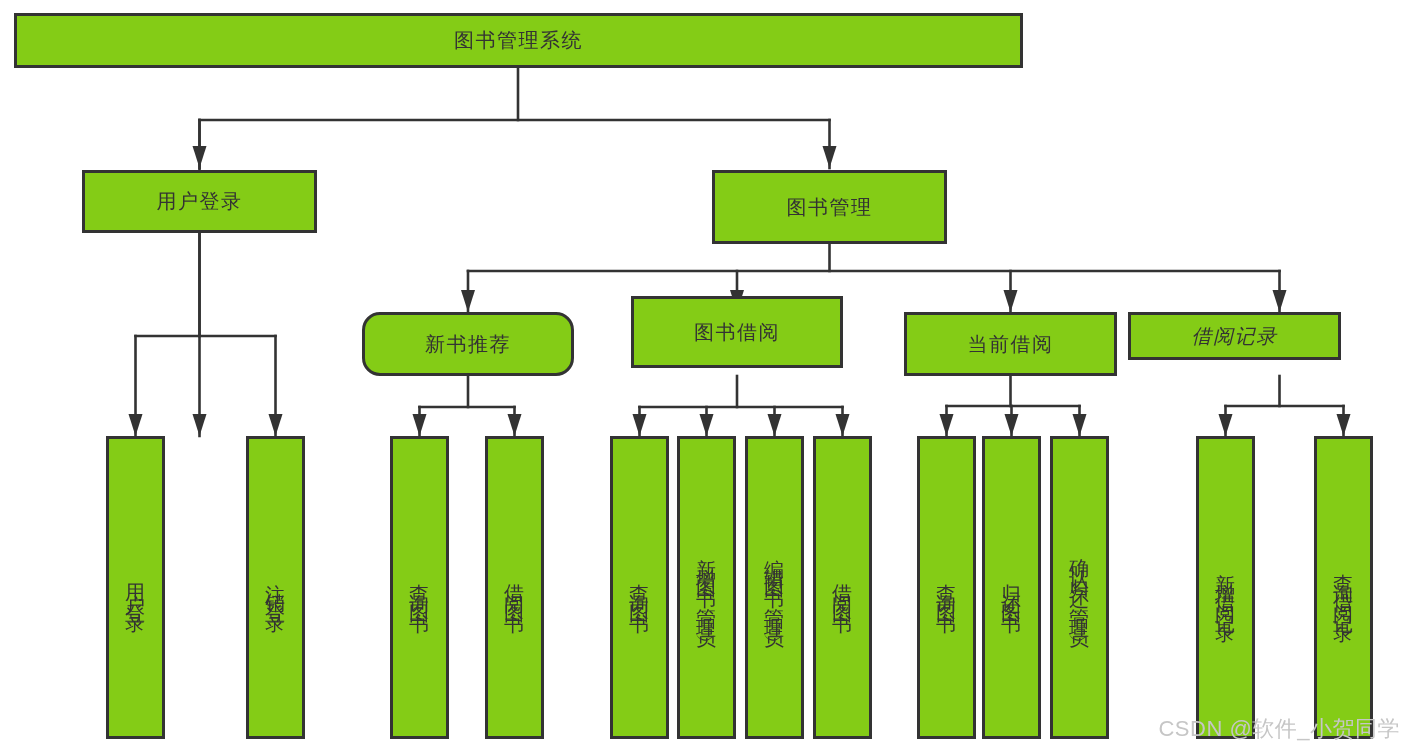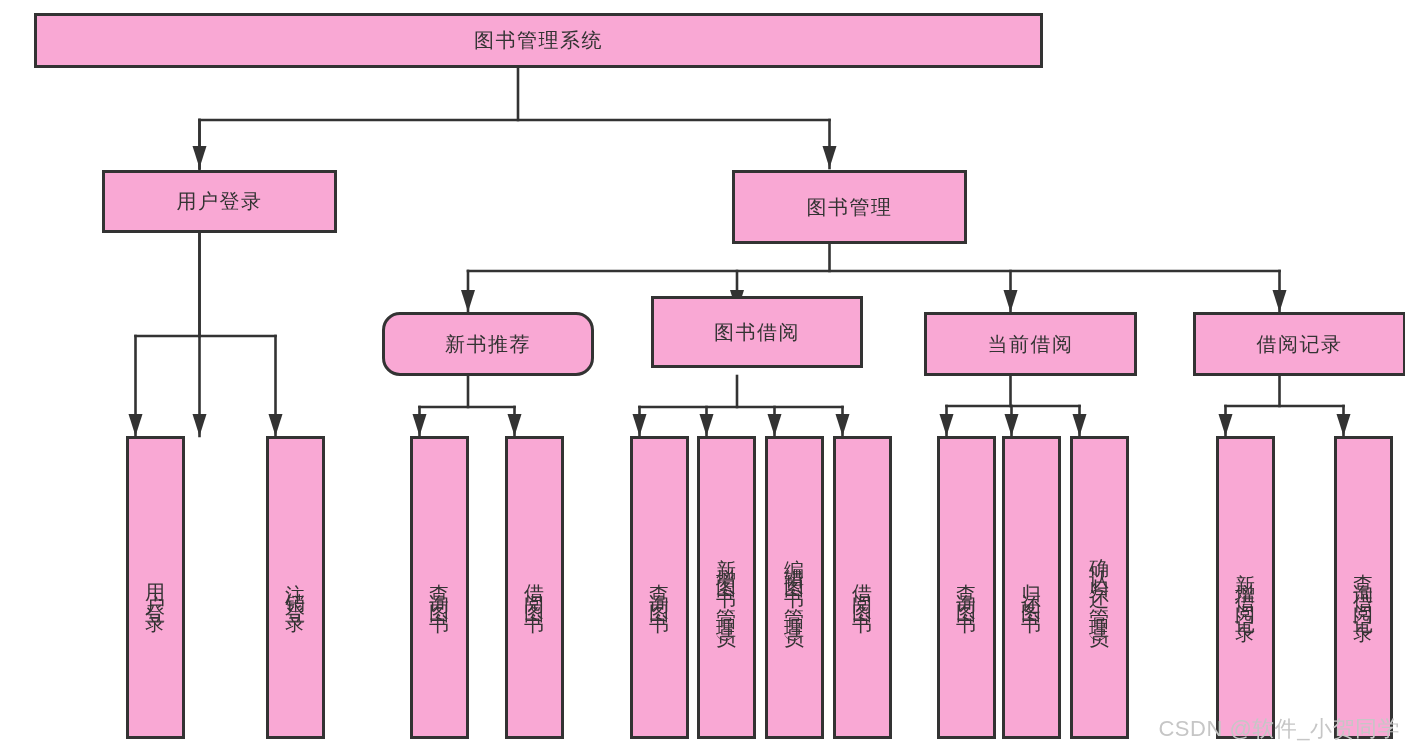--- a/index.html
+++ b/index.html
@@ -26,26 +26,25 @@
   svg.connectors path.wire {
     stroke: currentColor;
     stroke-width: 2.6;
     fill: none;
     stroke-linecap: square;
   }
   .node {
     position: absolute;
     box-sizing: border-box;
     border: 3px solid var(--line);
-    background: #f9a8d4;
+    background: #84cc16;
     display: flex;
     align-items: center;
     justify-content: center;
     color: var(--text);
-    margin-left: 20px;
   }
   .hbox { font-size: 20px; letter-spacing: 1.5px; }
   .root-box { font-size: 20px; }
   .vbox { width: 59px; top: 436px; height: 303px; }
   .vlabel {
     writing-mode: vertical-rl;
     text-orientation: mixed;
     font-size: 20px;
     line-height: 1;
     letter-spacing: 10px;
@@ -142,21 +141,21 @@
 
   <div class="node hbox" style="left:362px; top:312px; width:212px; height:64px;border-radius:18px;">
     <span>新书推荐</span>
   </div>
   <div class="node hbox" style="left:631px; top:296px; width:212px; height:72px;">
     <span>图书借阅</span>
   </div>
   <div class="node hbox" style="left:904px; top:312px; width:213px; height:64px;">
     <span>当前借阅</span>
   </div>
-  <div class="node hbox" style="left:1173px; top:312px; width:213px; height:64px;">
+  <div class="node hbox" style="left:1128px; top:312px; width:213px; height:48px;font-style:italic;">
     <span>借阅记录</span>
   </div>
 
   <div class="node vbox" style="left:106px;">
     <span class="vlabel">用户登录</span>
   </div>
   <div class="node vbox" style="left:246px;">
     <span class="vlabel">注销登录</span>
   </div>
 

